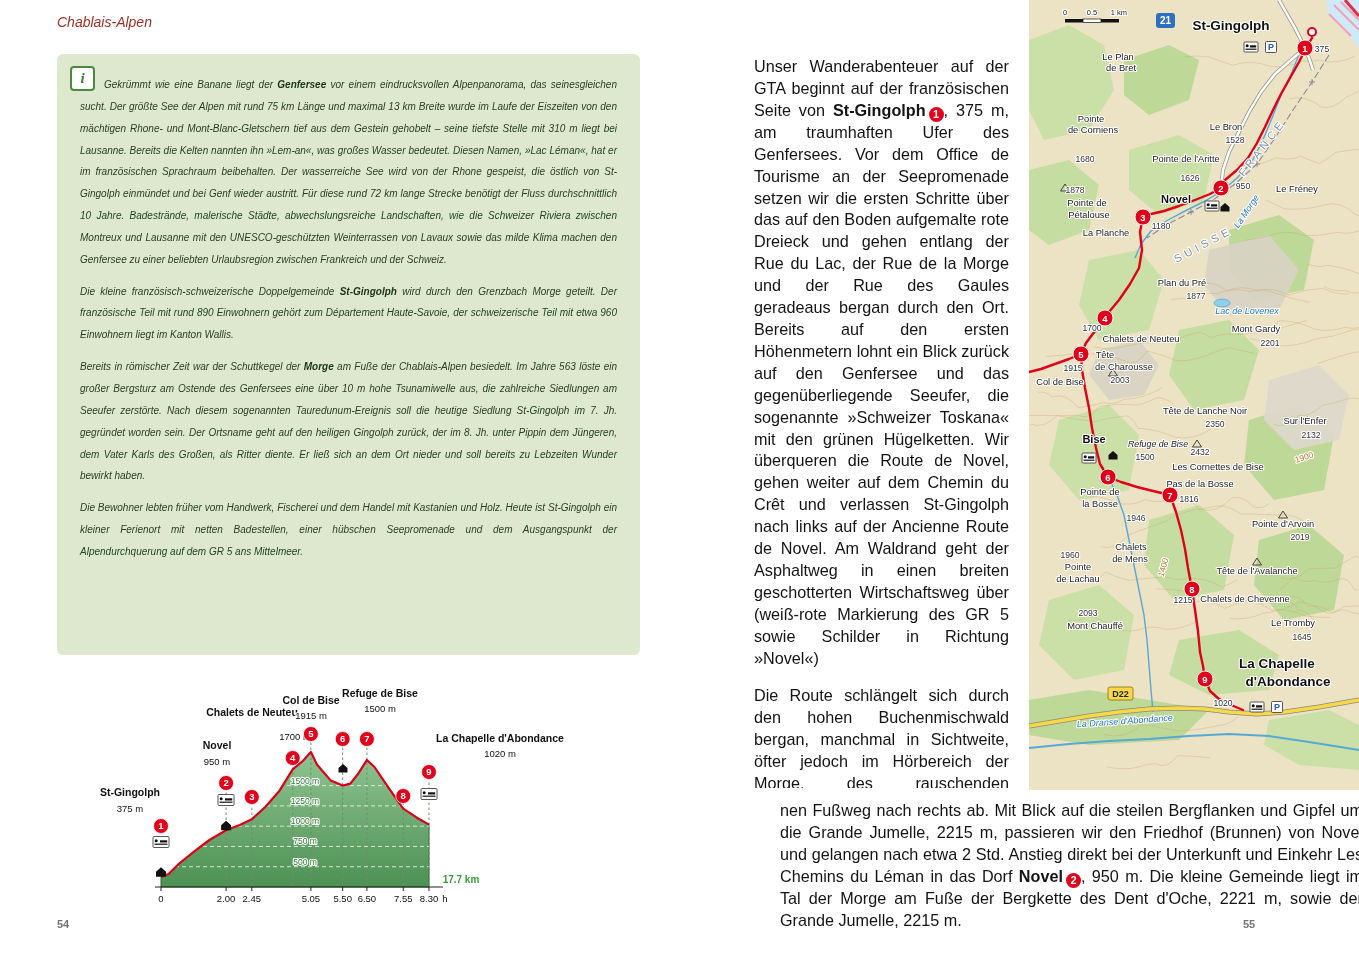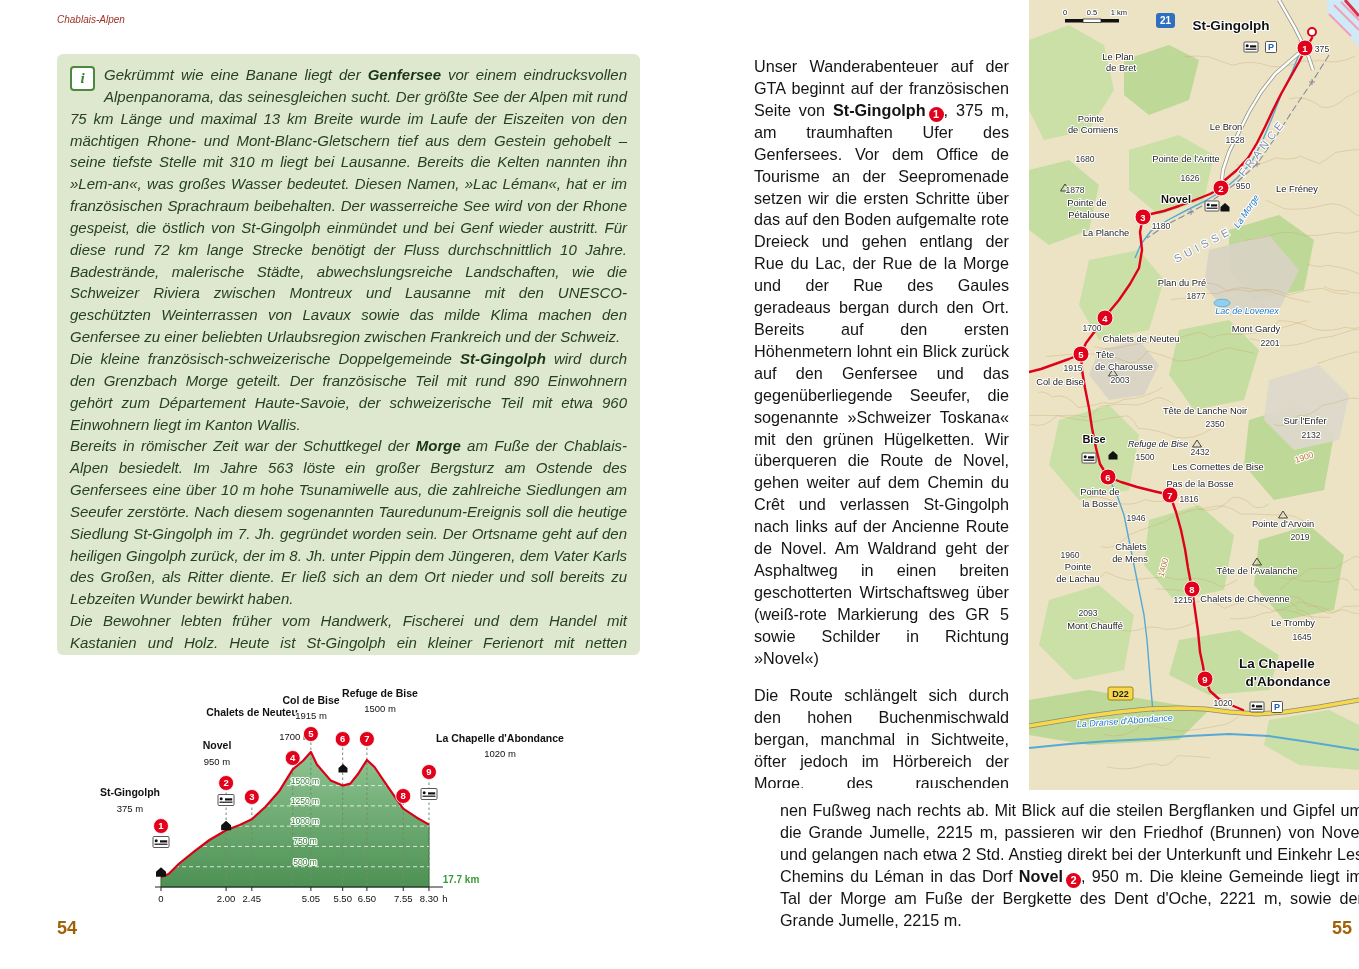--- a/index.html
+++ b/index.html
@@ -1,35 +1,35 @@
 <!DOCTYPE html>
 <html lang="de"><head>
 <meta charset="utf-8">
 <style>
   html,body{margin:0;padding:0;}
   body{width:1359px;height:969px;background:#ffffff;position:relative;overflow:hidden;
        font-family:"Liberation Sans",sans-serif;}
-  .chapter-header{position:absolute;left:57px;top:14px;font-style:italic;font-size:10px;color:#9e2f23;}
+  .chapter-header{position:absolute;left:57px;top:14px;font-style:italic;font-size:14px;color:#9e2f23;}
   .infobox{position:absolute;left:57px;top:54px;width:583px;height:601px;background:#dde8cf;
            border-radius:6px;padding:10px 13px;box-sizing:border-box;overflow:hidden;}
   .info-icon{float:left;width:21px;height:21px;background:#fff;border:2px solid #4a8a3c;border-radius:4px;
              color:#3c7d33;font:italic bold 15px "Liberation Serif",serif;text-align:center;line-height:20px;
              margin:2px 9px 2px 0;}
-  .infobox p{margin:0;font-style:italic;font-size:15px;line-height:21.85px;color:#27411f;
+  .infobox p{margin:10px;font-style:italic;font-size:10px;line-height:21.85px;color:#27411f;
              text-align:justify;hyphens:auto;}
   .infobox b{color:#1d3517;}
   .body-col{position:absolute;left:738px;top:40px;width:287px;height:748px;overflow:hidden;}
   .wide-col{position:absolute;left:764px;top:784px;width:615px;overflow:hidden;}
   .body-col p,.wide-col p{margin:16px;font-size:16.2px;line-height:21.9px;color:#141414;text-align:justify;hyphens:auto;}
   .mk{display:inline-block;width:15px;height:15px;border-radius:50%;background:#e2001a;color:#fff;
       font-weight:bold;font-size:11px;line-height:15px;text-align:center;font-style:normal;
       margin-left:3px;vertical-align:-2px;}
-  .pagenum{position:absolute;top:918px;font-weight:bold;font-size:18px;color:#a16207;}
+  .pagenum{position:absolute;top:918px;font-weight:bold;font-size:11px;color:#737373;}
   .pagenum.left{left:57px;}
-  .pagenum.right{left:1332px;}
+  .pagenum.right{left:1243px;}
   #profile{position:absolute;left:55px;top:672px;}
   #map{position:absolute;left:1029px;top:0;}
   svg text{font-family:"Liberation Sans",sans-serif;}
   .halo{paint-order:stroke;stroke:#fff;stroke-width:2.2px;stroke-linejoin:round;}
   .m-town-lg{font-size:13.5px;font-weight:bold;fill:#111;text-anchor:middle;}
   .m-town{font-size:11px;font-weight:bold;fill:#111;text-anchor:middle;}
   .m-place{font-size:9.3px;fill:#222;text-anchor:middle;}
   .m-elev{font-size:8.6px;fill:#333;text-anchor:middle;}
   .m-water{font-size:9px;font-style:italic;fill:#1f78c8;text-anchor:middle;}
   .m-region{font-size:11px;fill:#8090a8;letter-spacing:4px;text-anchor:middle;}

